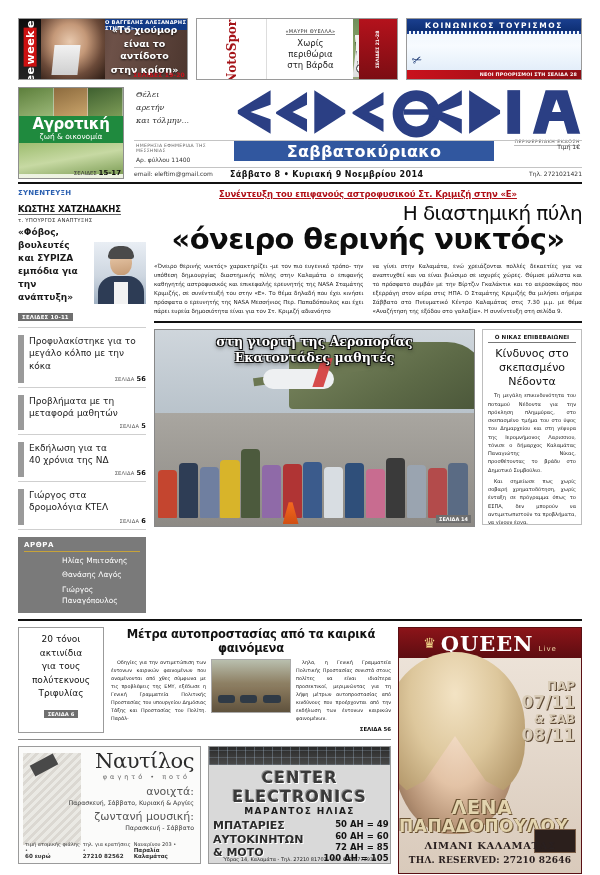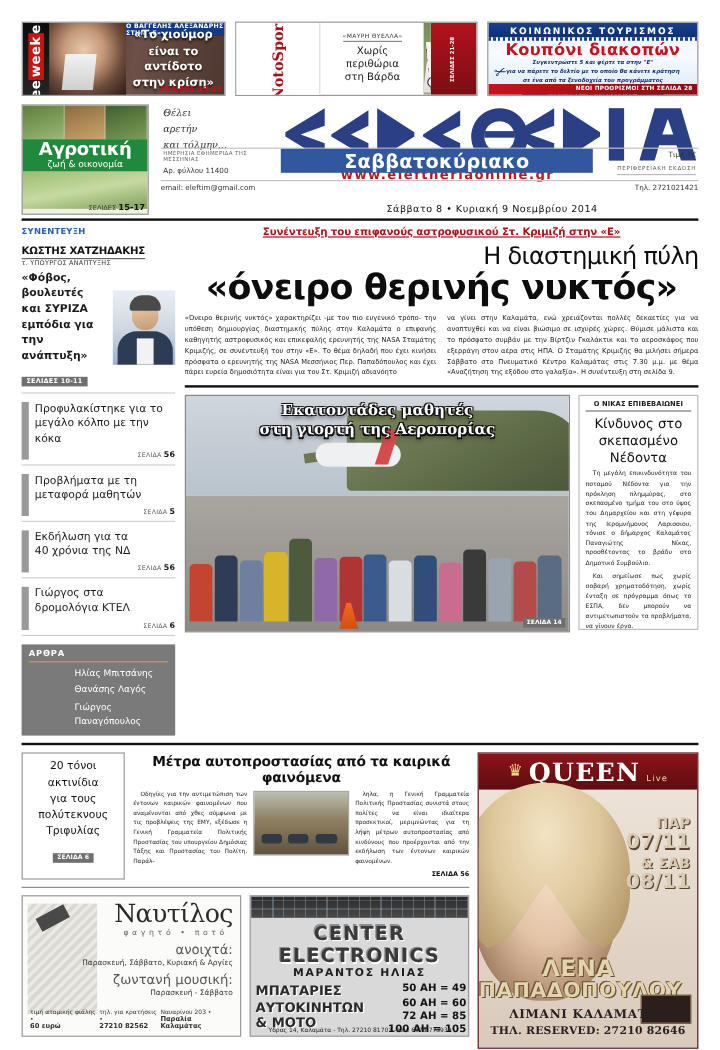--- a/index.html
+++ b/index.html
@@ -111,21 +111,21 @@
   .info-row{display:flex;align-items:stretch;border-top:.5px solid #c4c4c4;margin-top:1px;}
   .info-left{flex:0 0 96px;font-size:6px;color:#333;padding:2px 2px 0;}
   .info-left div{margin-bottom:3px;}
   .weekend-bar{
     flex:1;background:#31579f;color:#fff;font-weight:bold;font-size:16px;
     display:flex;align-items:center;justify-content:center;height:20px;letter-spacing:.3px;
   }
   .info-right{flex:0 0 84px;text-align:right;font-size:6px;color:#333;padding:2px 2px 0;}
   .info-row2{display:flex;border-top:.5px solid #c4c4c4;margin-top:1px;padding-top:2px;}
   .info-row2 .d1{flex:0 0 96px;font-size:6px;color:#333;}
-  .info-row2 .d2{flex:1;text-align:right;font-weight:normal;font-size:8px;color:#111;letter-spacing:.4px;margin-top:17px;}
+  .info-row2 .d2{flex:1;text-align:left;font-weight:bold;font-size:8px;color:#111;letter-spacing:.4px;}
   .info-row2 .d3{flex:0 0 84px;text-align:right;font-size:6px;color:#333;}
 
   .rule-thick{height:2px;background:#111;margin-top:3px;}
 
   
   .content{display:flex;gap:8px;margin-top:5px;}
   .colL{flex:0 0 128px;}
   .colR{flex:1;}
 
   
@@ -307,27 +307,20 @@
         <i class="np-ball"></i>
       </div>
       <div class="noto-edge">
         <span>ΣΕΛΙΔΕΣ 21-28</span>
       </div>
     </div>
 
     <div class="ad-tourism">
       <div class="tour-bar">ΚΟΙΝΩΝΙΚΟΣ ΤΟΥΡΙΣΜΟΣ</div>
       <div class="tour-dots"></div>
-      <div class="tour-main">
-        <div class="tour-title">Κουπόνι διακοπών</div>
-        <div class="tour-sub">Συγκεντρώστε 5 και φέρτε τα στην "Ε"</div>
-        <div class="tour-sub">για να πάρετε το δελτίο με το οποίο θα κάνετε κράτηση</div>
-        <div class="tour-sub">σε ένα από τα ξενοδοχεία του προγράμματος</div>
-        <div class="tour-valid">Ισχύει έως 31/12/2014</div>
-      </div>
       <div class="tour-scissor">✂</div>
       <div class="tour-foot">ΝΕΟΙ ΠΡΟΟΡΙΣΜΟΙ ΣΤΗ ΣΕΛΙΔΑ 28</div>
     </div>
   </div>
 
   <div class="masthead">
 
     <div class="agro">
       <div class="agro-top">
           <i></i>
@@ -498,22 +491,22 @@
             <i style="left:53%;height:49%;background:#d8dde2"></i>
             <i style="left:59.5%;height:52%;background:#2f4f7a"></i>
             <i style="left:66%;height:47%;background:#c86c90"></i>
             <i style="left:72.5%;height:57%;background:#3a3a3a"></i>
             <i style="left:79%;height:50%;background:#9aa4b0"></i>
             <i style="left:85.5%;height:48%;background:#b34b4b"></i>
             <i style="left:92%;height:52%;background:#5a6b84"></i>
           </div>
           <div class="ph-cone"></div>
           <div class="cap">
+            <div>στη γιορτή της Αεροπορίας</div>
             <div>Εκατοντάδες μαθητές</div>
-            <div>στη γιορτή της Αεροπορίας</div>
           </div>
           <div class="cap-pg">
             <span>ΣΕΛΙΔΑ</span>
             <span>14</span>
           </div>
         </div>
 
         <div class="sidecol">
           <div class="sc-kick">Ο ΝΙΚΑΣ ΕΠΙΒΕΒΑΙΩΝΕΙ</div>
           <div class="sc-title">

